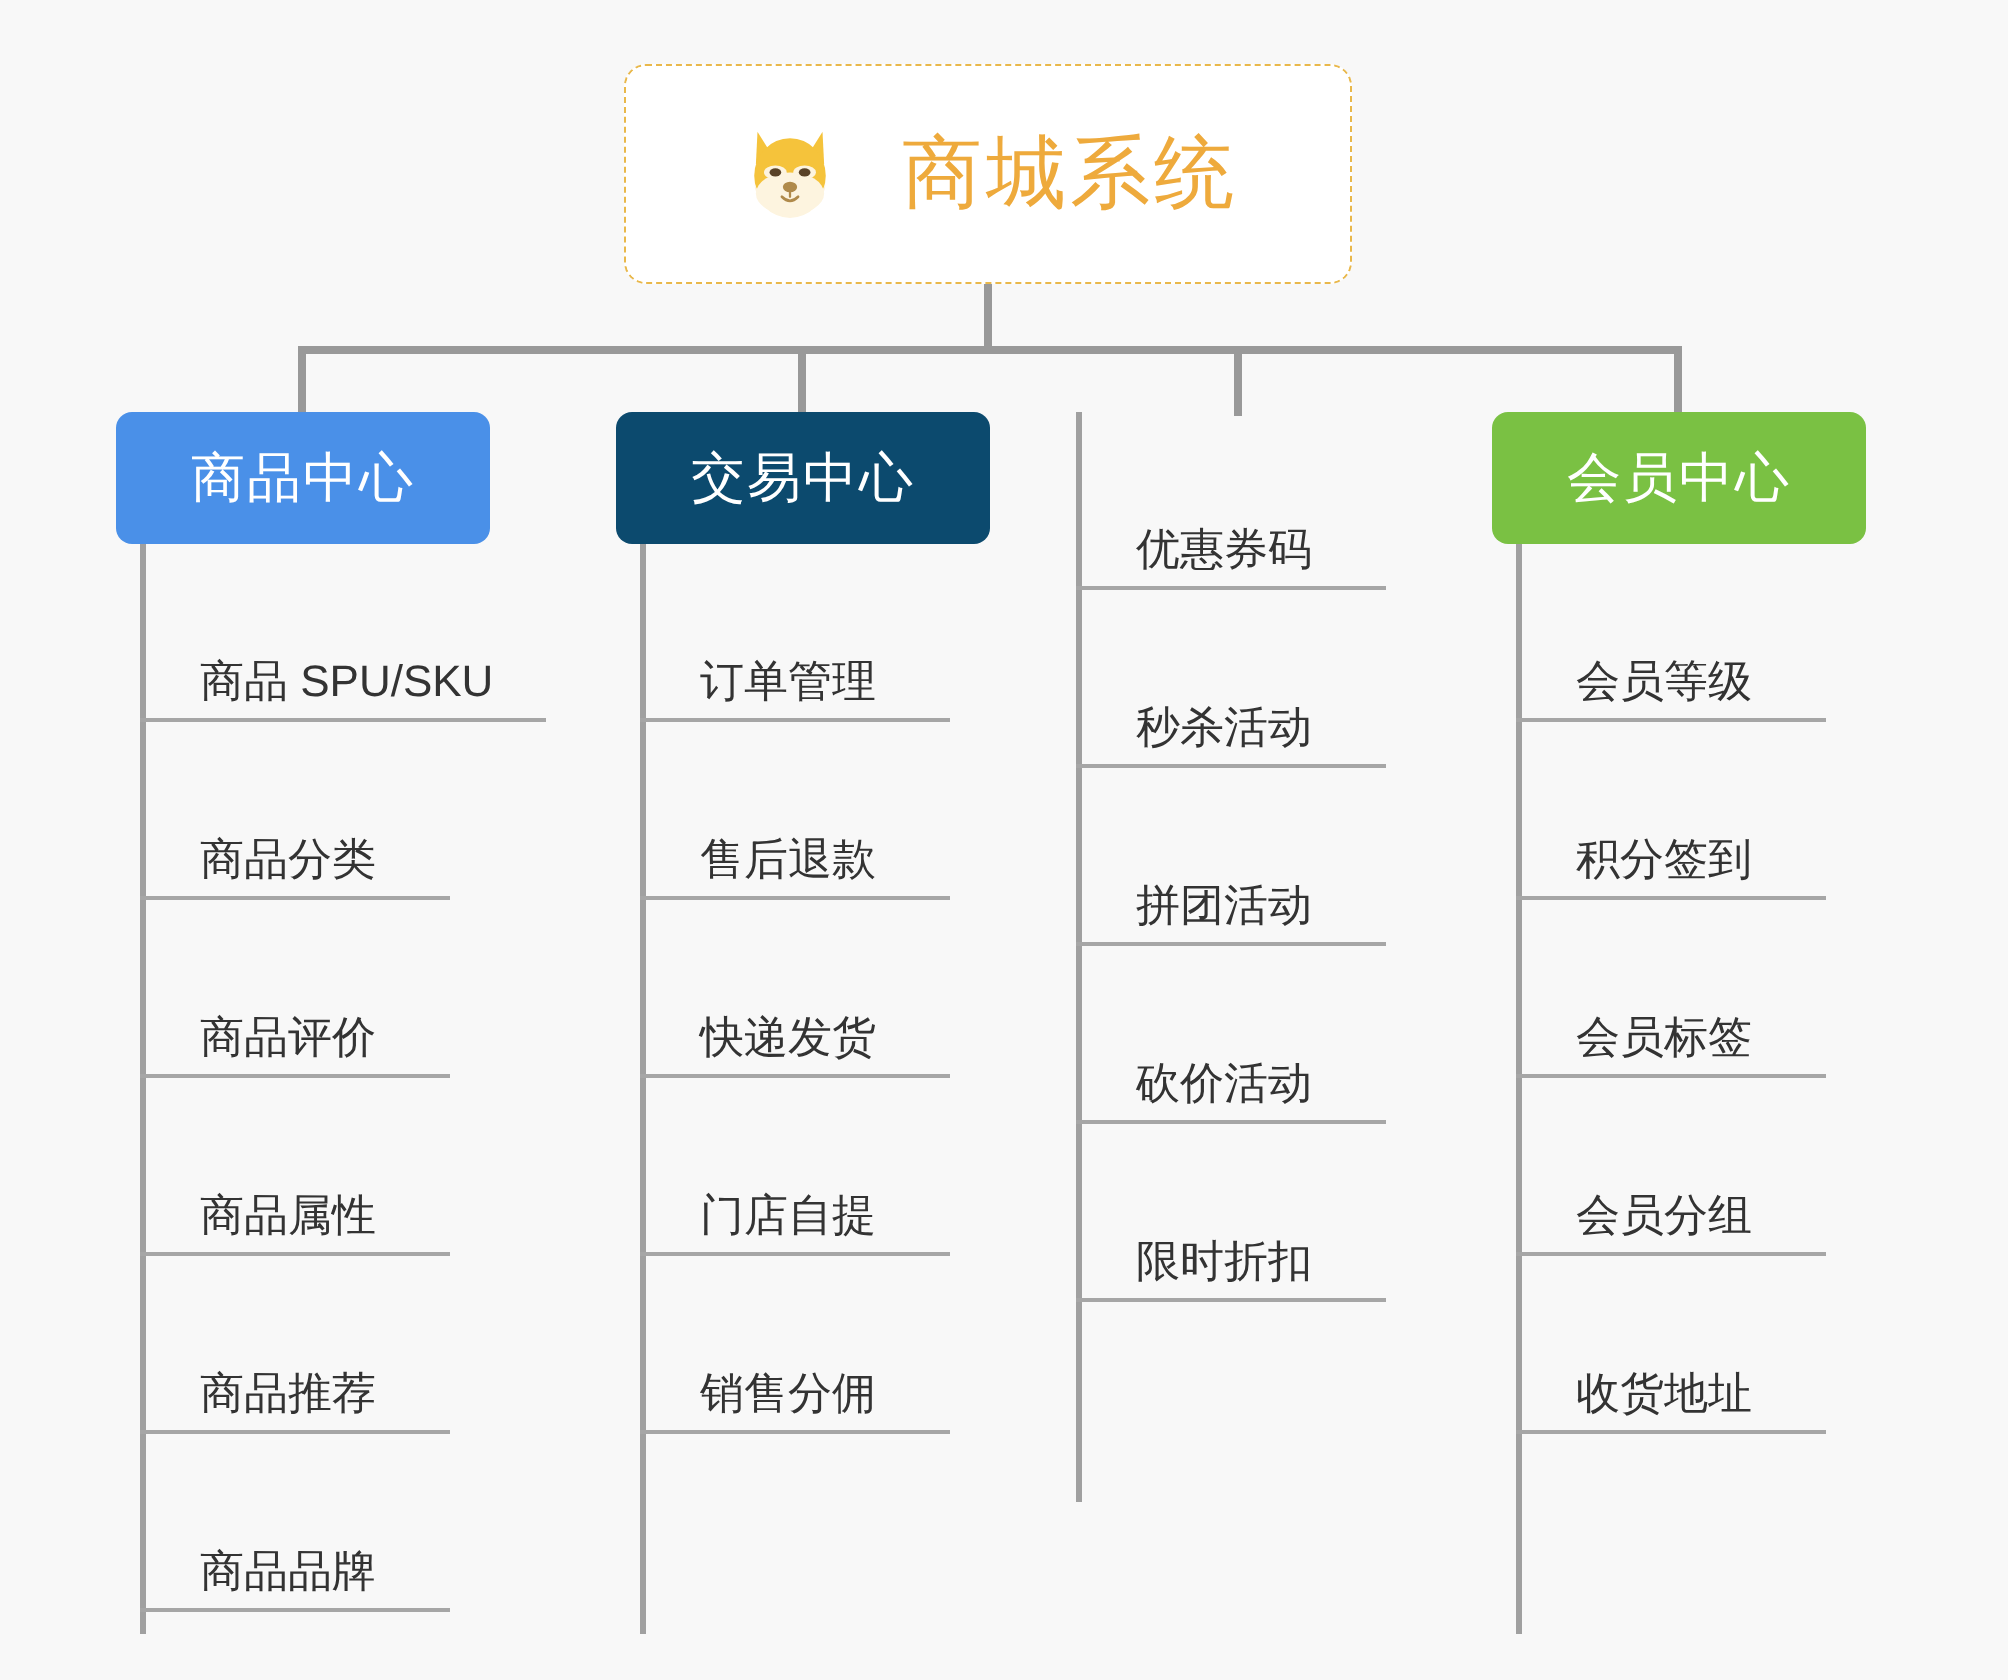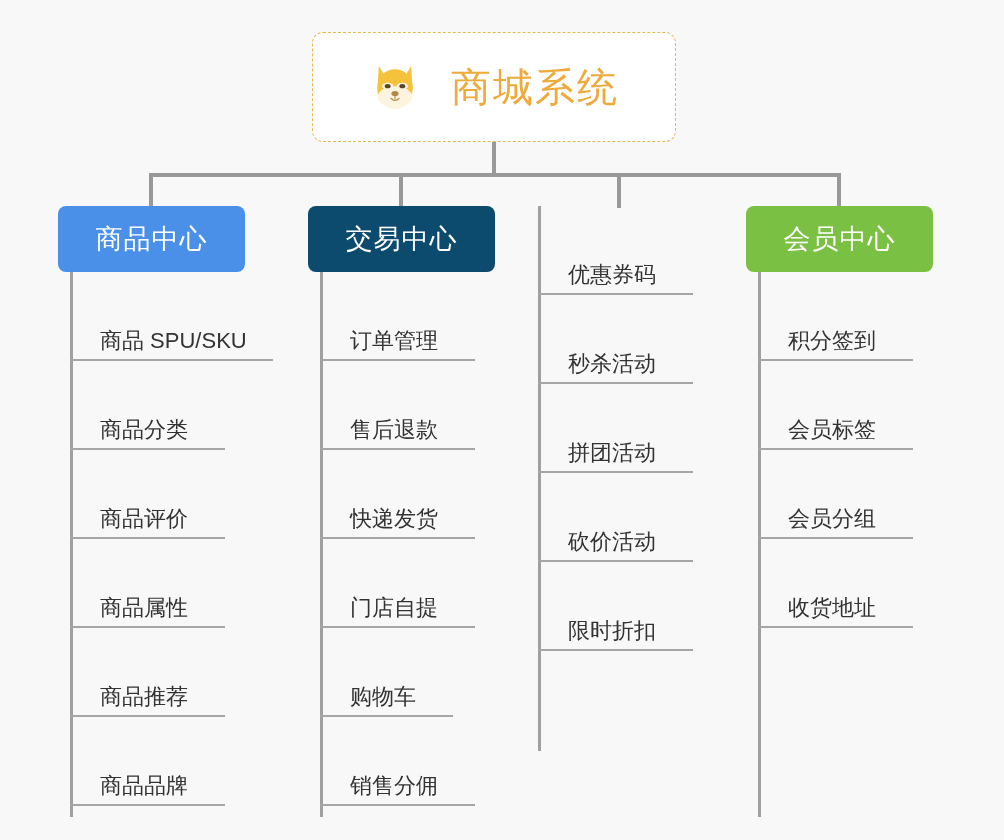--- a/index.html
+++ b/index.html
@@ -208,24 +208,20 @@
       </div>
       <div class="leaf-item">
         <span class="leaf-label">快递发货</span>
         <span class="leaf-underline" style="width:155px"></span>
       </div>
       <div class="leaf-item">
         <span class="leaf-label">门店自提</span>
         <span class="leaf-underline" style="width:155px"></span>
       </div>
       <div class="leaf-item">
-        <span class="leaf-label">购物车</span>
-        <span class="leaf-underline" style="width:133px"></span>
-      </div>
-      <div class="leaf-item">
         <span class="leaf-label">销售分佣</span>
         <span class="leaf-underline" style="width:155px"></span>
       </div>
     </div>
   </div>
 
   <div class="branch" style="left:526px">
     <div class="leaf-list">
       <div class="leaf-trunk" style="height:545px"></div>
       <div class="leaf-item">
@@ -251,20 +247,24 @@
     </div>
   </div>
 
   <div class="branch" style="left:746px">
     <div class="branch-header" style="background:#7ac143">
       <span>会员中心</span>
     </div>
     <div class="leaf-list">
       <div class="leaf-trunk" style="height:545px"></div>
       <div class="leaf-item">
+        <span class="leaf-label">会员等级</span>
+        <span class="leaf-underline" style="width:155px"></span>
+      </div>
+      <div class="leaf-item">
         <span class="leaf-label">积分签到</span>
         <span class="leaf-underline" style="width:155px"></span>
       </div>
       <div class="leaf-item">
         <span class="leaf-label">会员标签</span>
         <span class="leaf-underline" style="width:155px"></span>
       </div>
       <div class="leaf-item">
         <span class="leaf-label">会员分组</span>
         <span class="leaf-underline" style="width:155px"></span>

